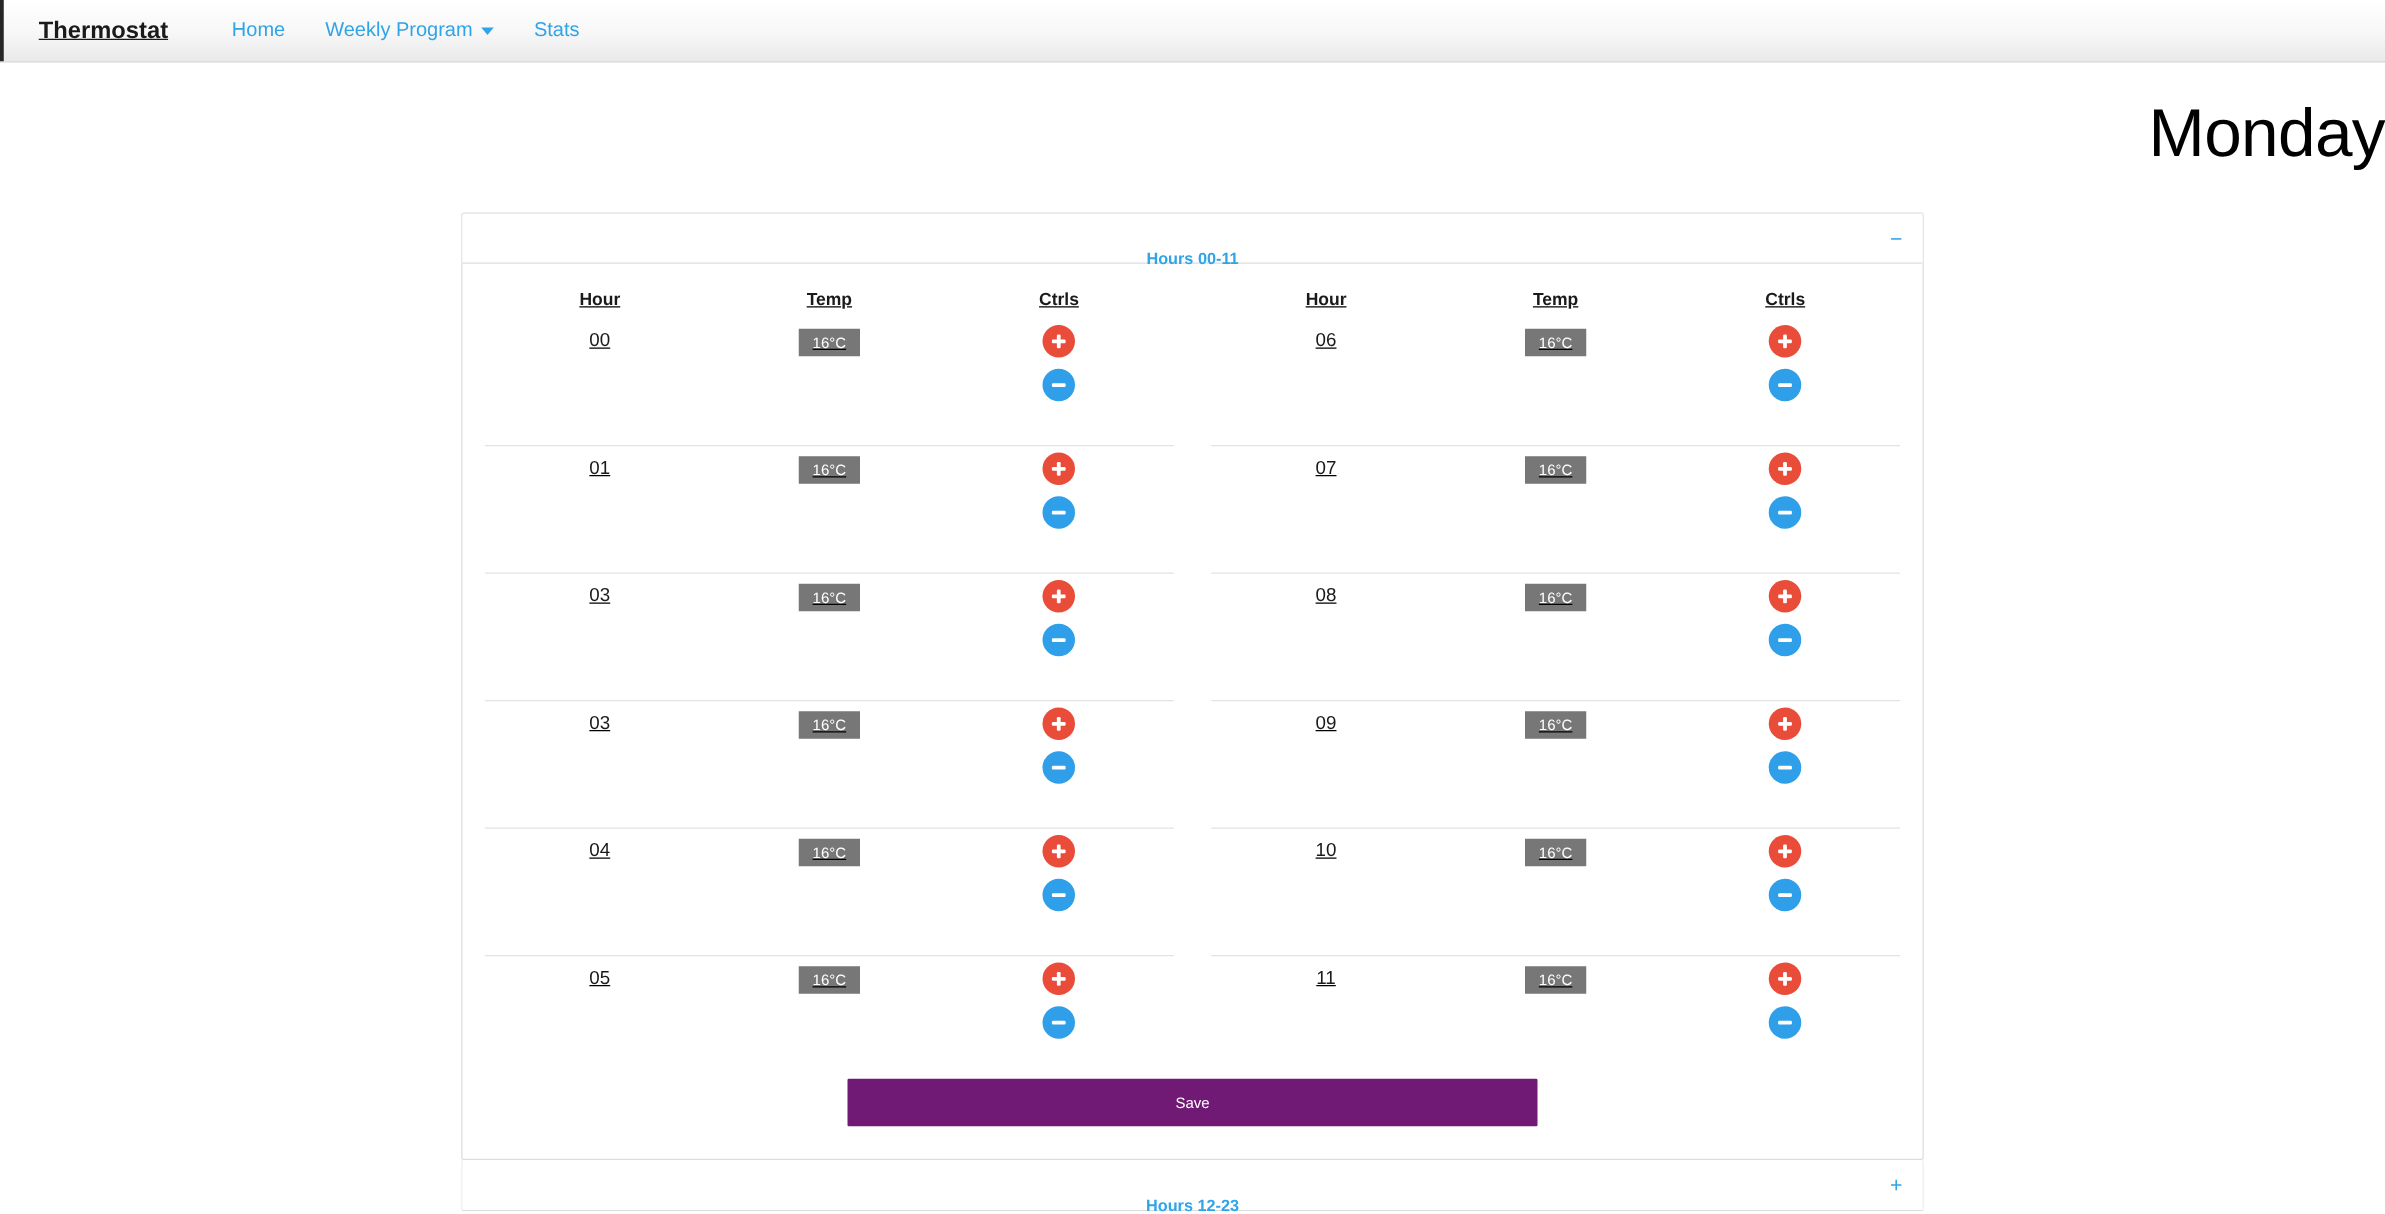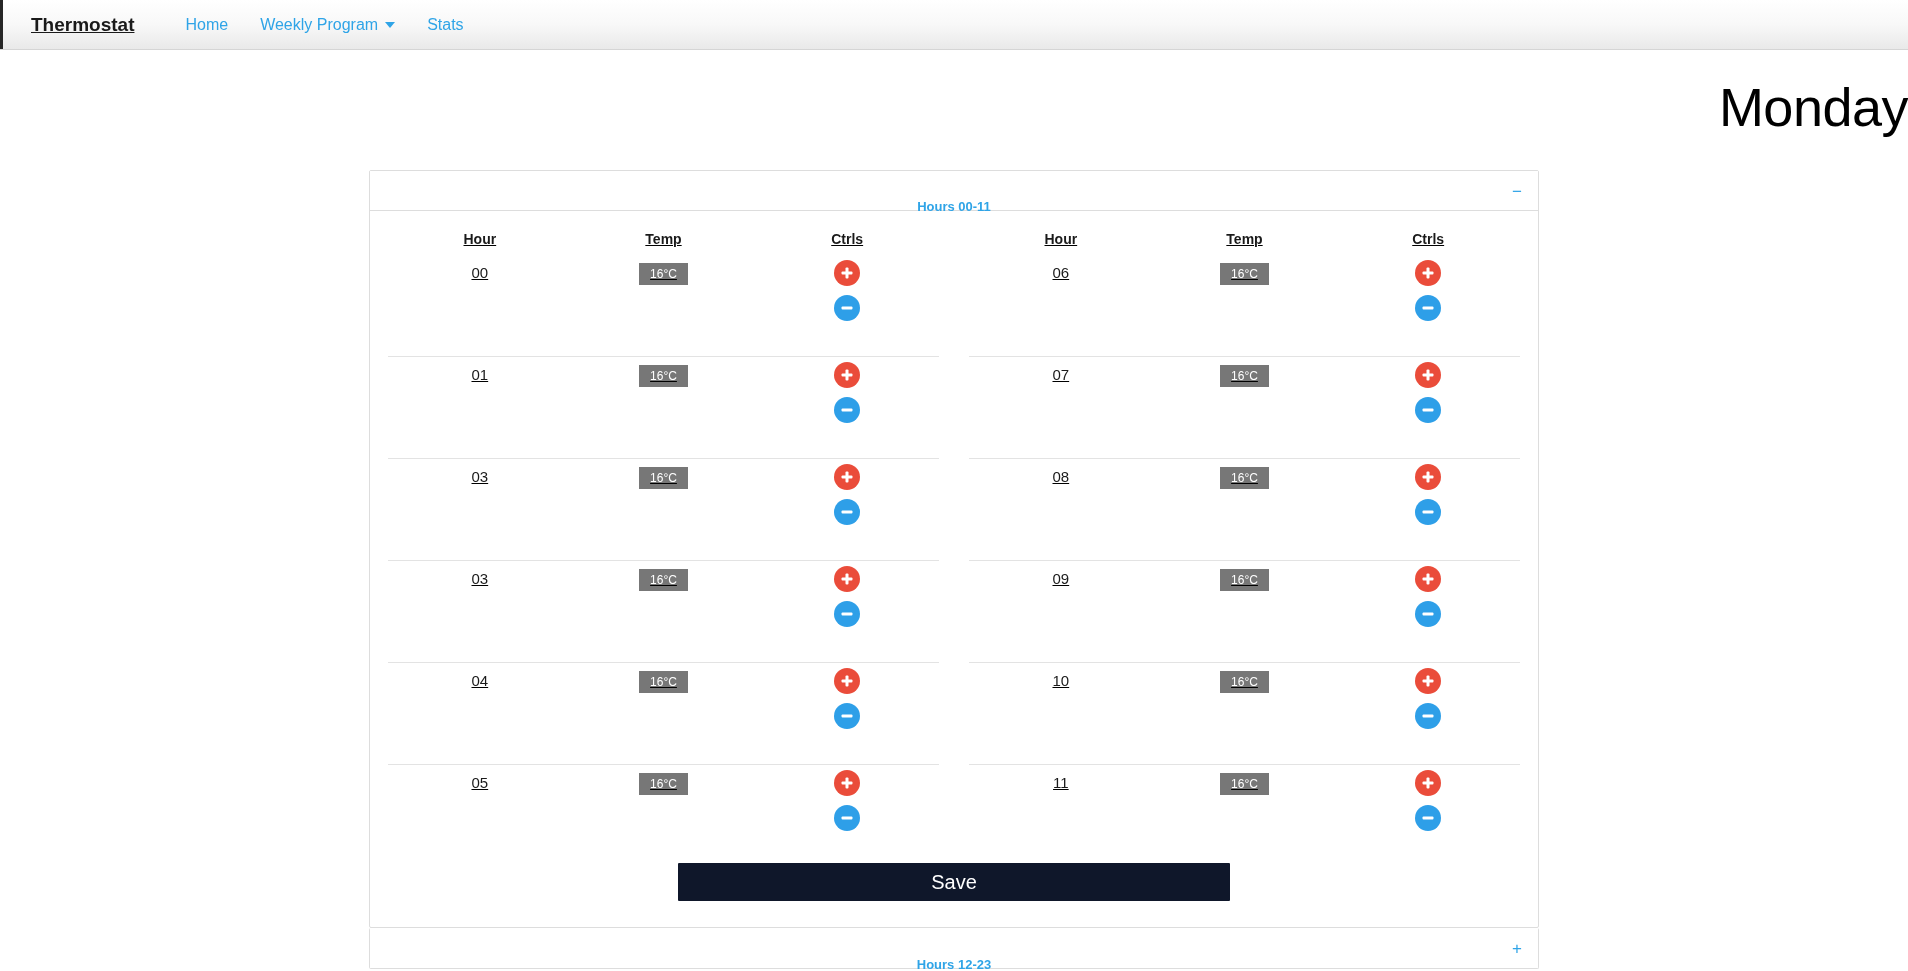--- a/index.html
+++ b/index.html
@@ -199,24 +199,24 @@
 
   
   .save-wrap {
     display: flex;
     justify-content: center;
     padding: 24px 0 26px 0;
   }
   .btn-save {
     width: 552px;
     height: 38px;
-    background: #0f172a;
+    background: #701a75;
     color: #ffffff;
     border: none;
-    font-size: 20px;
+    font-size: 12px;
     font-family: "Liberation Sans", sans-serif;
     cursor: pointer;
     border-radius: 1px;
   }
 </style>
 </head>
 <body>
 
 <div class="navbar">
   <a class="brand" href="#">Thermostat</a>

